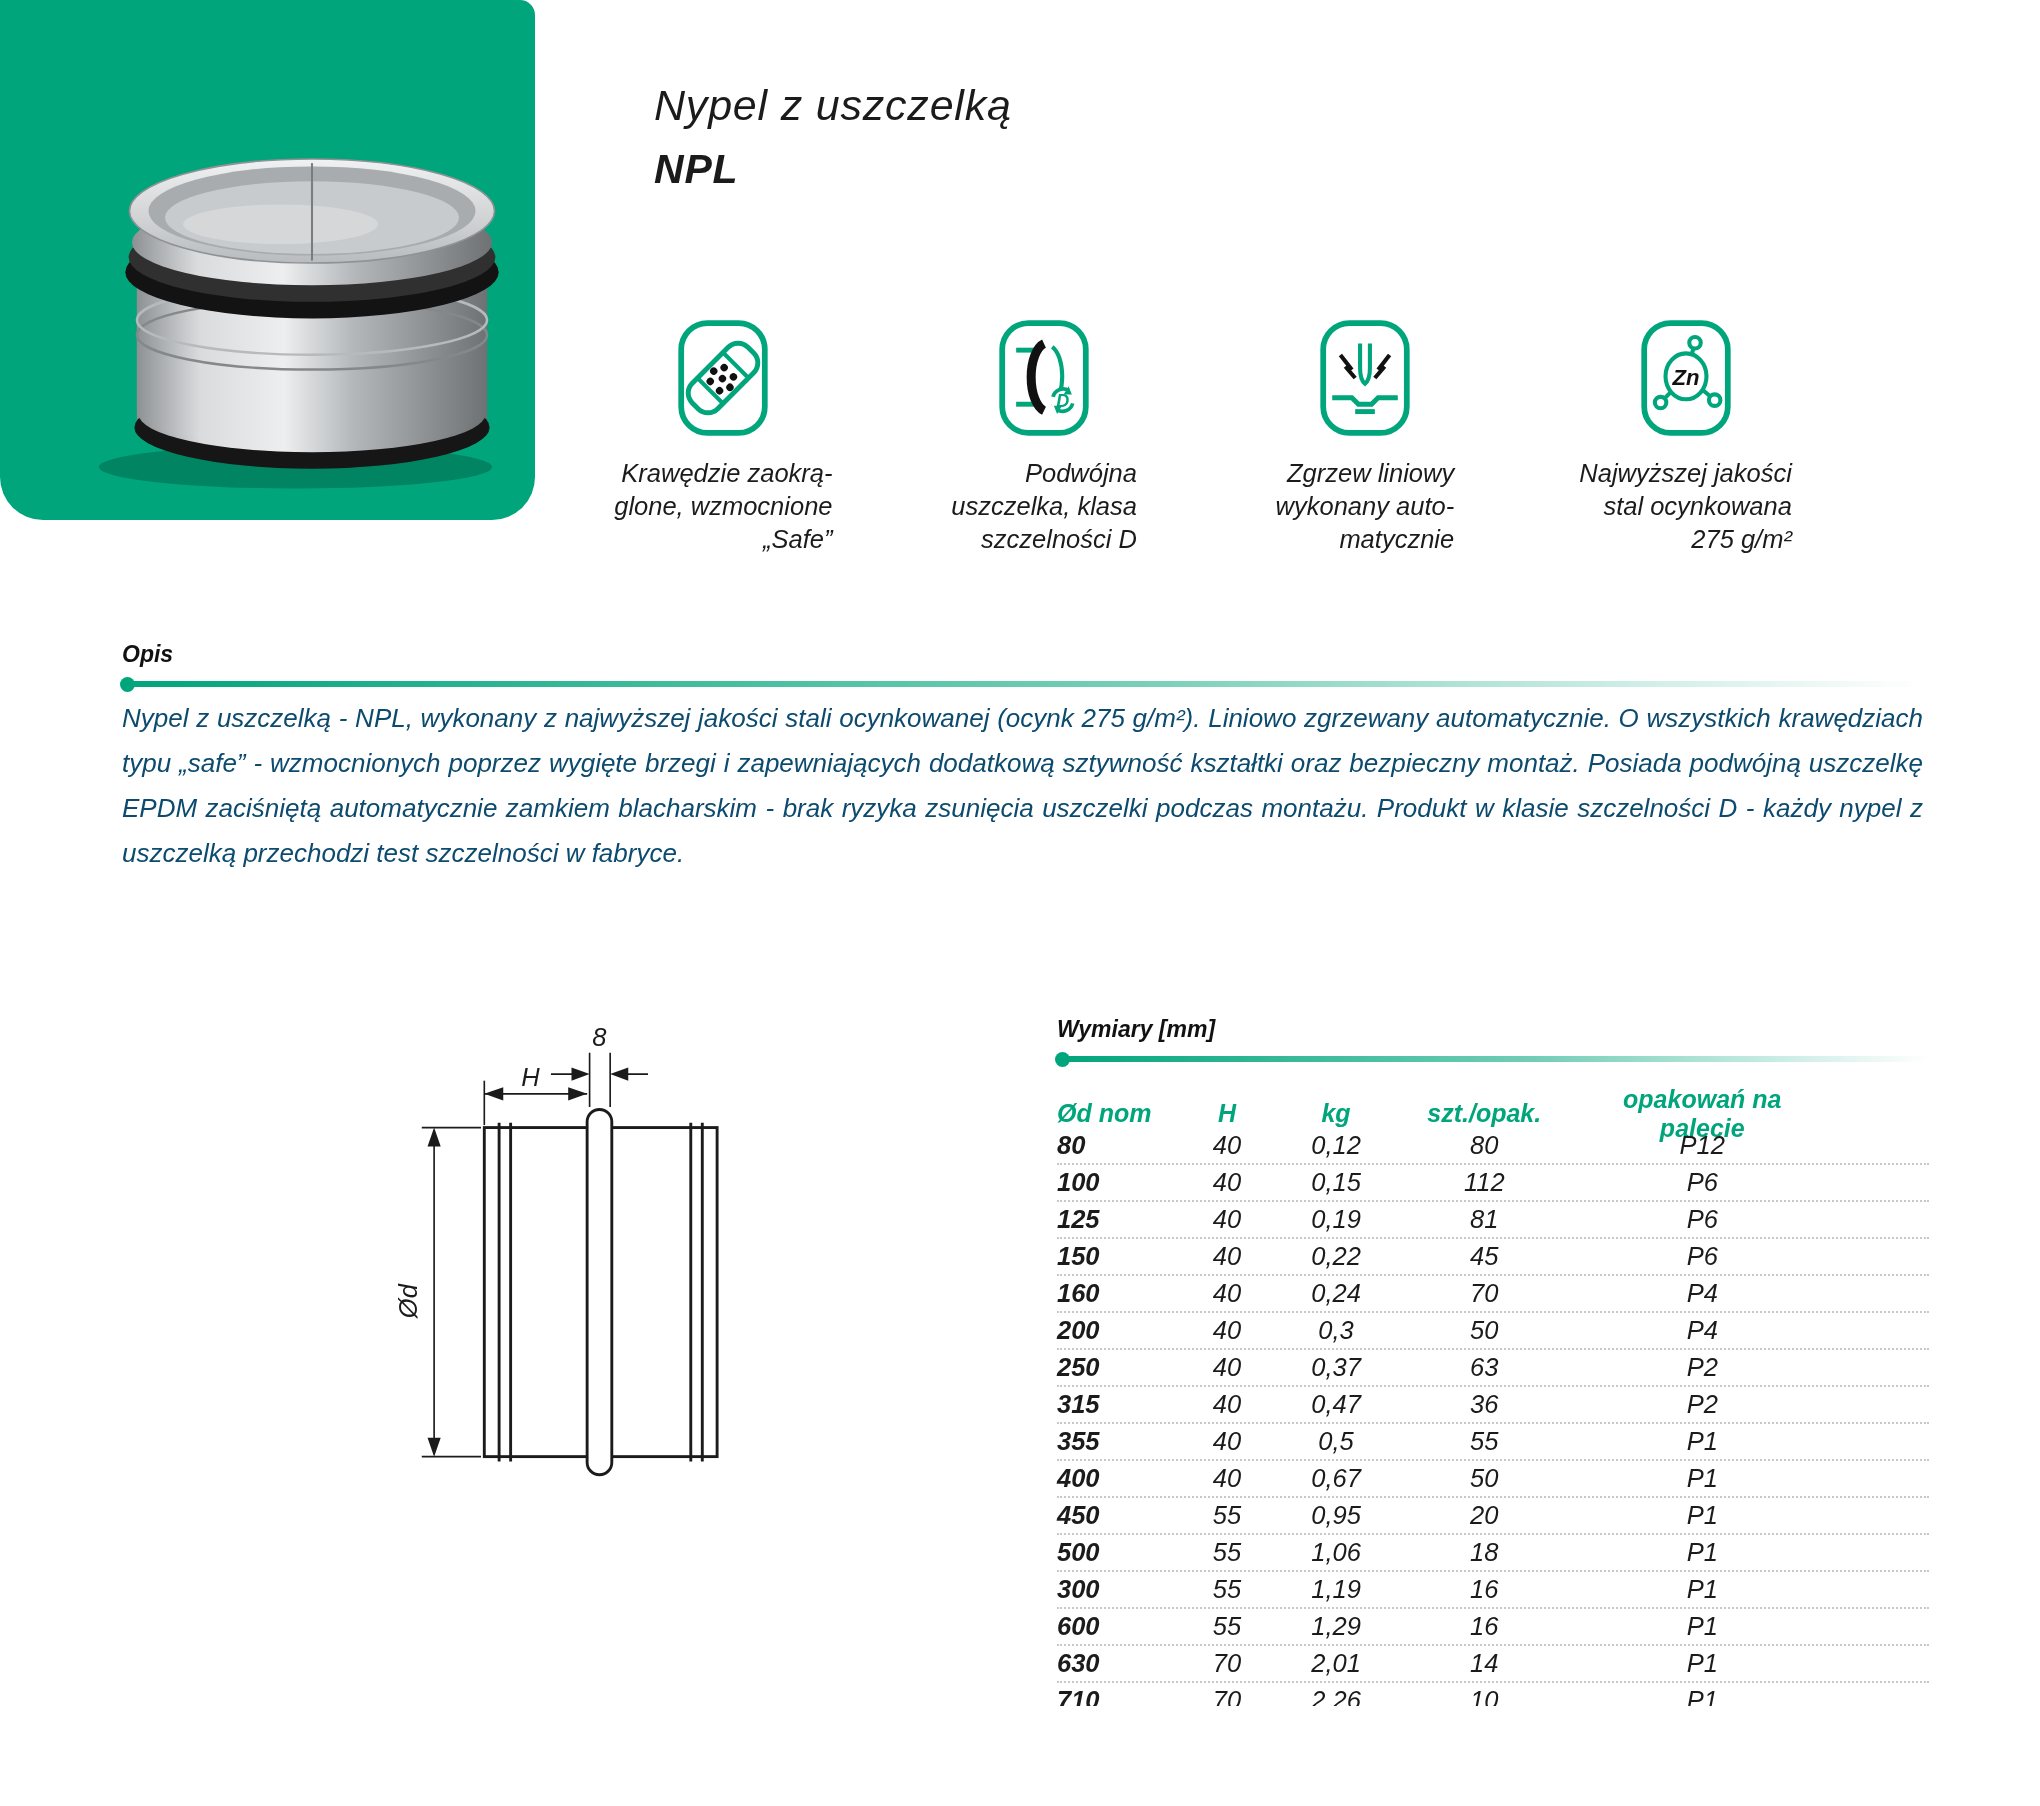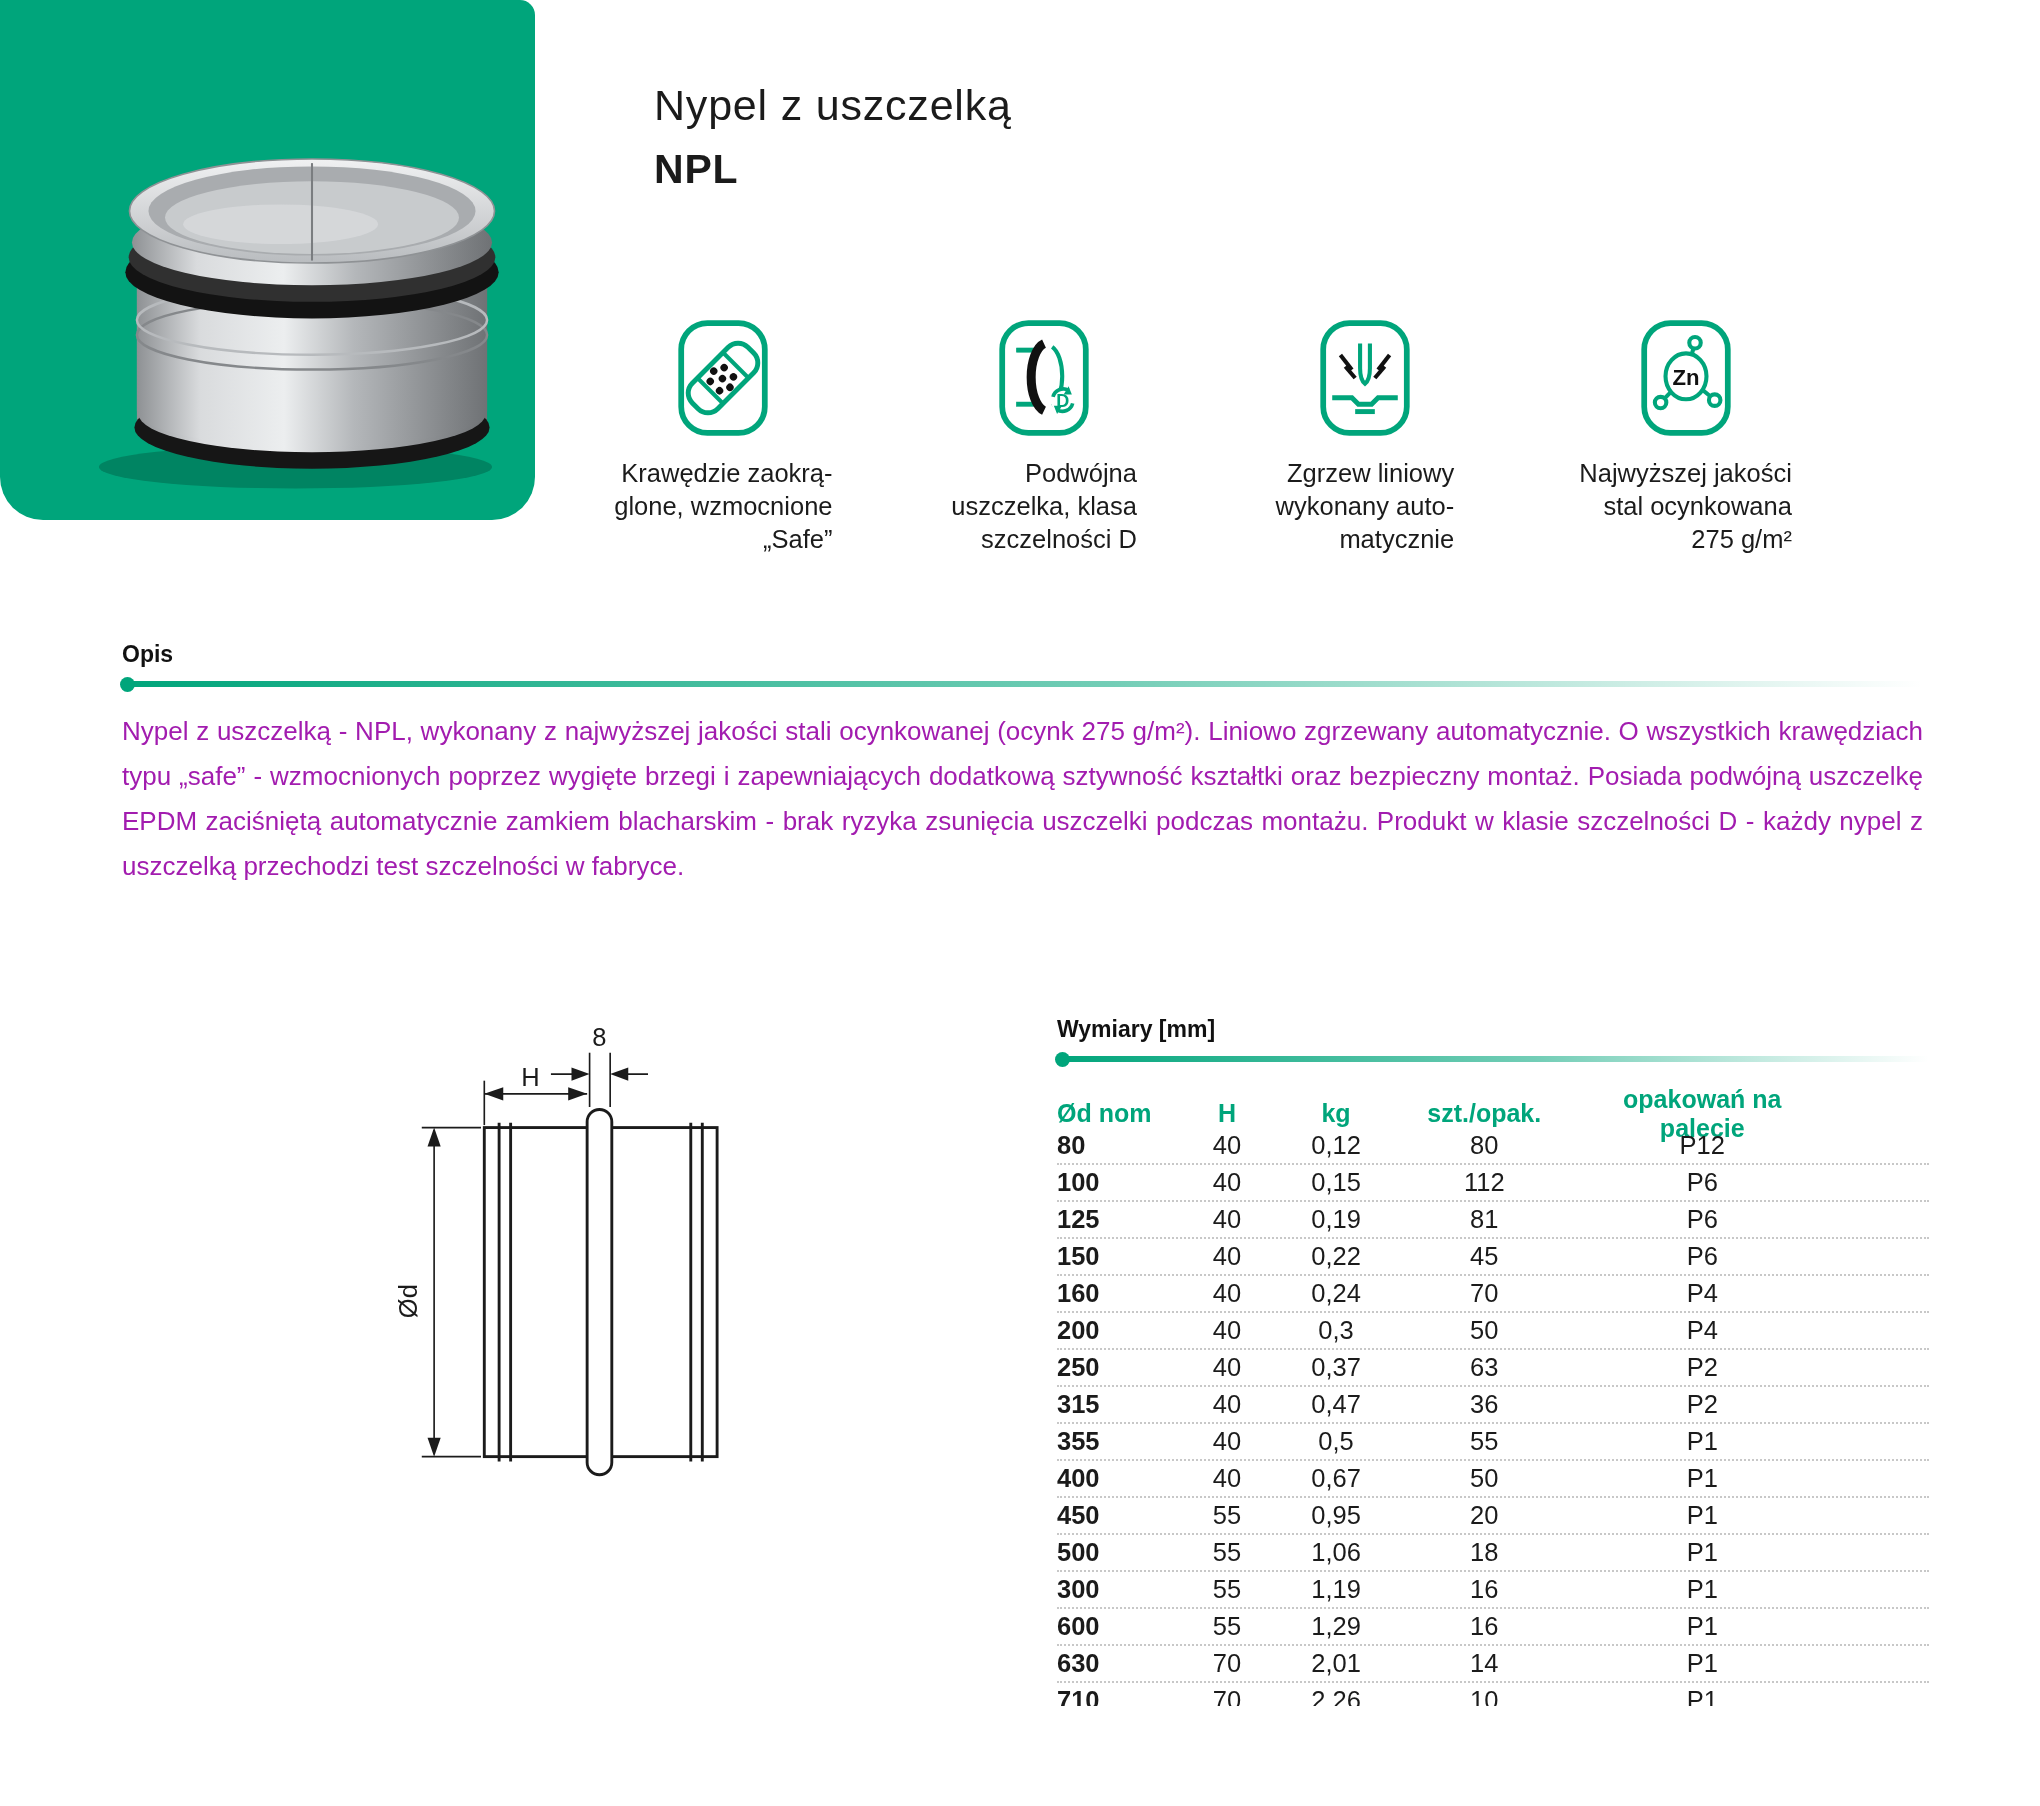--- a/index.html
+++ b/index.html
@@ -1,18 +1,18 @@
 <!DOCTYPE html>
 <html lang="pl" style="--accent: #00a57b;font-size:13px"><head>
 <meta charset="utf-8">
 <style>
   :root { --accent:#00a57b; --ink:#1b1b1b; --dotline:#c8c8c8; }
   * { margin:0; padding:0; box-sizing:border-box; }
   body { background:#fff; font-family:"Liberation Sans", sans-serif; color:var(--ink); }
-  .page { position:relative; width:2040px; height:1706px; background:#fff; overflow:hidden; }
+  .page { position:relative; width:2040px; height:1706px; background:#fff; overflow:hidden;font-style:italic; }
 
   
   .hero-green { position:absolute; left:0; top:0; width:535px; height:520px;
     background:var(--accent); border-radius:0 15px 43px 43px; }
   .product-photo { position:absolute; left:89px; top:71px; width:446px; height:432px; }
 
   .title-block { position:absolute; left:654px; top:81px; }
   .product-title { font-size:43px; font-weight:400; letter-spacing:0.8px; }
   .product-code  { font-size:41px; font-weight:700; margin-top:16.4px; letter-spacing:0.8px; }
 
@@ -25,21 +25,21 @@
 
   
   h2.sec { font-size:23px; font-weight:700; color:#111; }
   .rule { position:relative; height:5.8px; margin-top:13px;
     background:linear-gradient(90deg, var(--accent) 0%, rgba(0,165,123,0.55) 55%, rgba(0,165,123,0) 100%);
     border-radius:3.3px; }
   .rule-dot { position:absolute; left:-1.6px; top:-4.5px; width:15px; height:15px;
     border-radius:50%; background:var(--accent); }
 
   .section-opis { position:absolute; left:122px; top:641px; width:1801px; }
-  .opis-text { margin-top:22px; font-size:26px; line-height:45px; text-align:justify; color:#a21caf; }
+  .opis-text { margin-top:9px; font-size:26px; line-height:45px; text-align:justify; color:#0c4a6e; }
 
   .section-rysunek { position:absolute; left:122px; top:961px; width:787px; }
   .section-wymiary { position:absolute; left:1057px; top:1016px; width:872px; }
 
   .tech-drawing { position:absolute; left:374px; top:1005px; width:395px; height:487px; }
 
   
   .dim-table { margin-top:23px; width:100%; }
   .t-head, .t-row { display:grid; grid-template-columns:13% 13% 12% 22% 28% 12%; align-items:center; }
   .t-head { height:43px; }

